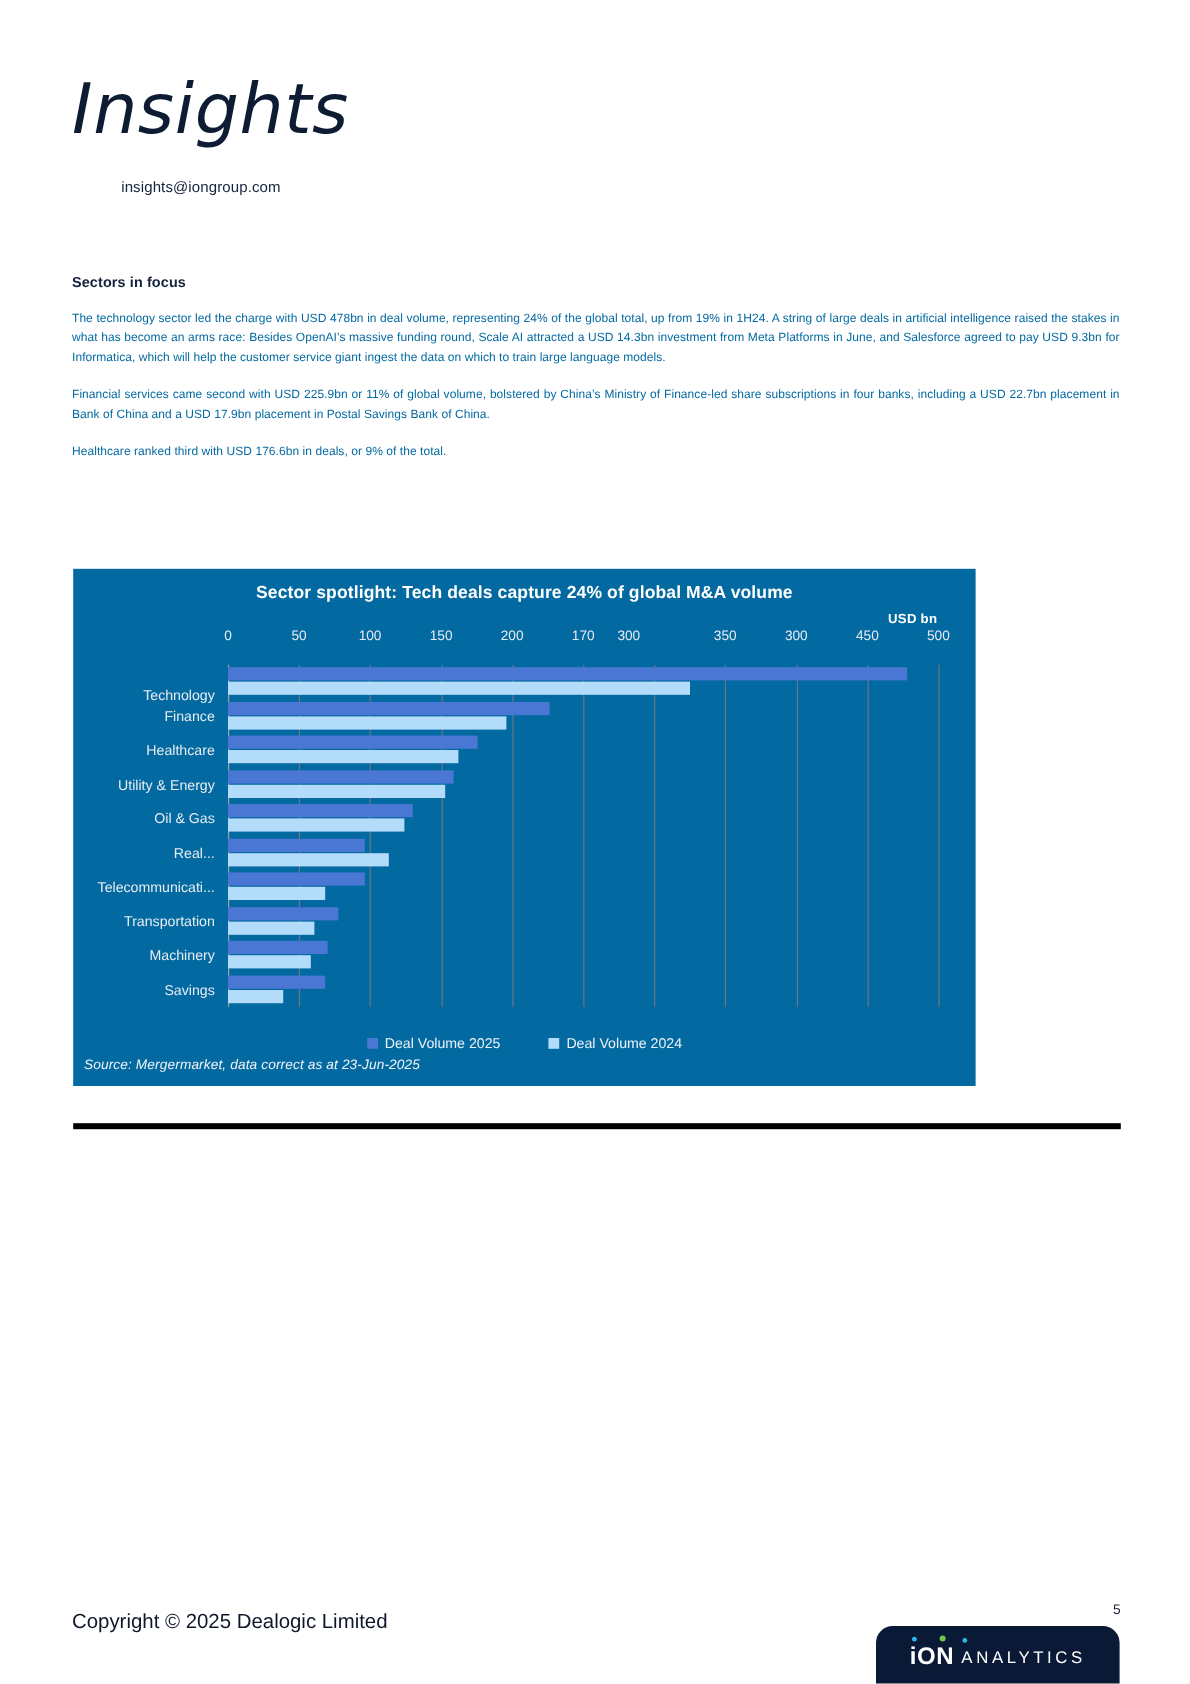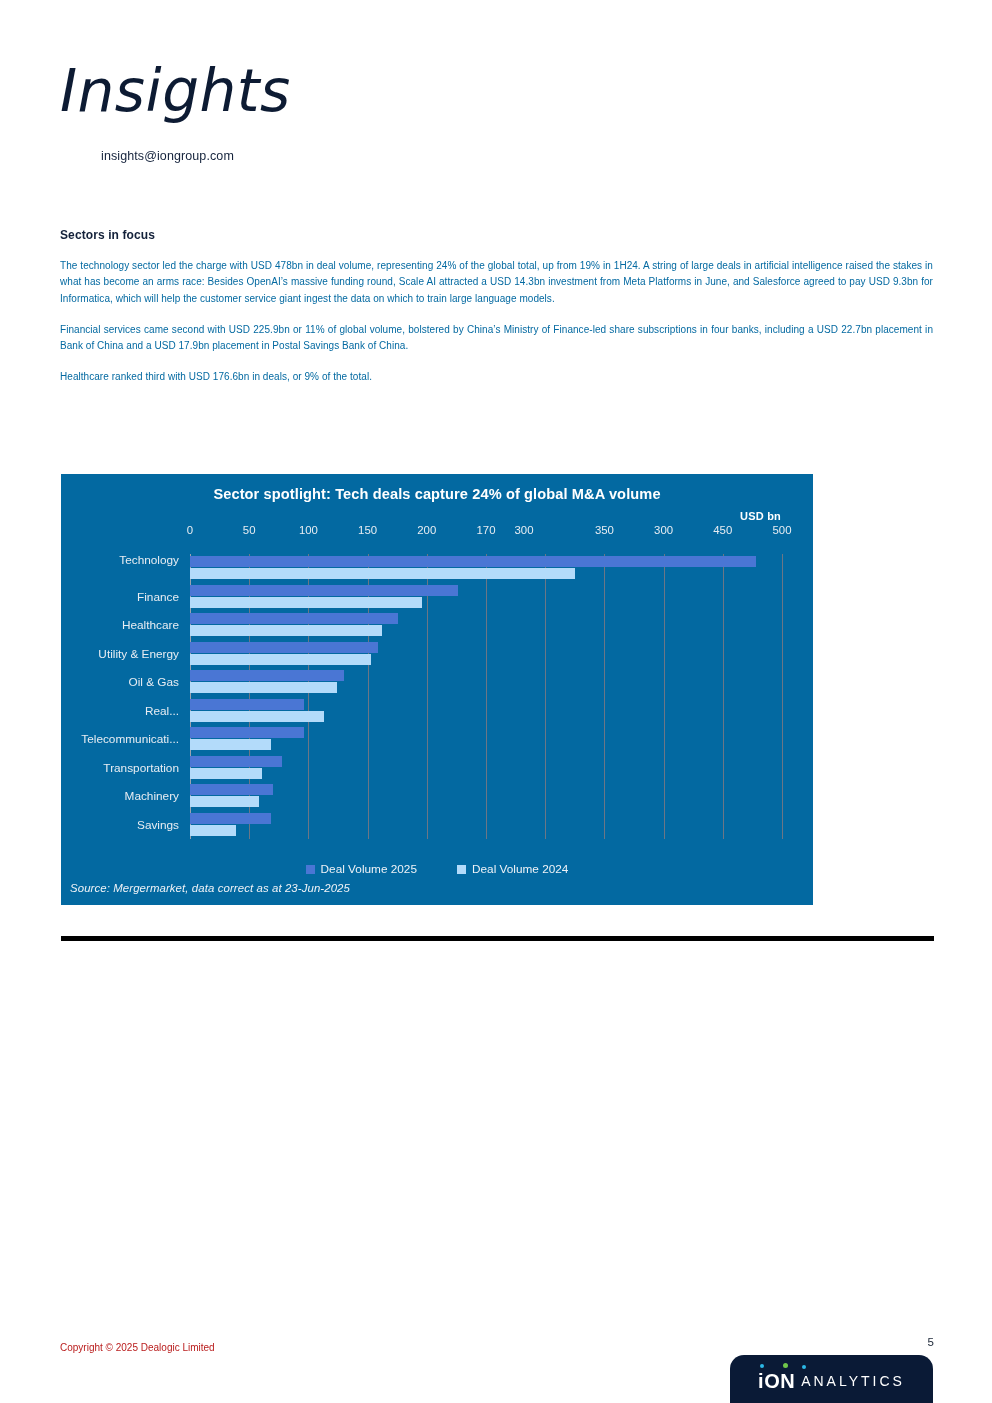--- a/index.html
+++ b/index.html
@@ -184,22 +184,22 @@
     left: 61px;
     top: 936px;
     width: 873px;
     height: 5px;
     background: #000000;
   }
   .copyright {
     position: absolute;
     left: 60px;
     top: 1342px;
-    font-size: 10px;
-    color: #b91c1c;
+    font-size: 17px;
+    color: #0f172a;
   }
   .page-number {
     position: absolute;
     right: 58px;
     top: 1336px;
     font-size: 11.5px;
     color: #1b2636;
   }
   .brand {
     position: absolute;
@@ -274,21 +274,21 @@
         <div class="gridline" style="left: 59.2px;"></div>
         <div class="gridline" style="left: 118.4px;"></div>
         <div class="gridline" style="left: 177.6px;"></div>
         <div class="gridline" style="left: 236.8px;"></div>
         <div class="gridline" style="left: 296px;"></div>
         <div class="gridline" style="left: 355.2px;"></div>
         <div class="gridline" style="left: 414.4px;"></div>
         <div class="gridline" style="left: 473.6px;"></div>
         <div class="gridline" style="left: 532.8px;"></div>
         <div class="gridline" style="left: 592px;"></div>
-        <div class="cat-label" style="top: 6px;">Technology</div>
+        <div class="cat-label" style="top: 25px;">Technology</div>
         <div class="bar y2025" style="left: 0px; width: 565.952px; top: 2.25px; background: rgb(74, 118, 212);"></div>
         <div class="bar y2024" style="left: 0px; width: 384.8px; top: 14.25px; background: rgb(179, 219, 250);"></div>
         <div class="cat-label" style="top: 42.75px;">Finance</div>
         <div class="bar y2025" style="left: 0px; width: 267.584px; top: 30.75px; background: rgb(74, 118, 212);"></div>
         <div class="bar y2024" style="left: 0px; width: 232.064px; top: 42.75px; background: rgb(179, 219, 250);"></div>
         <div class="cat-label" style="top: 71.25px;">Healthcare</div>
         <div class="bar y2025" style="left: 0px; width: 208.384px; top: 59.25px; background: rgb(74, 118, 212);"></div>
         <div class="bar y2024" style="left: 0px; width: 191.808px; top: 71.25px; background: rgb(179, 219, 250);"></div>
         <div class="cat-label" style="top: 99.75px;">Utility &amp; Energy</div>
         <div class="bar y2025" style="left: 0px; width: 188.256px; top: 87.75px; background: rgb(74, 118, 212);"></div>

